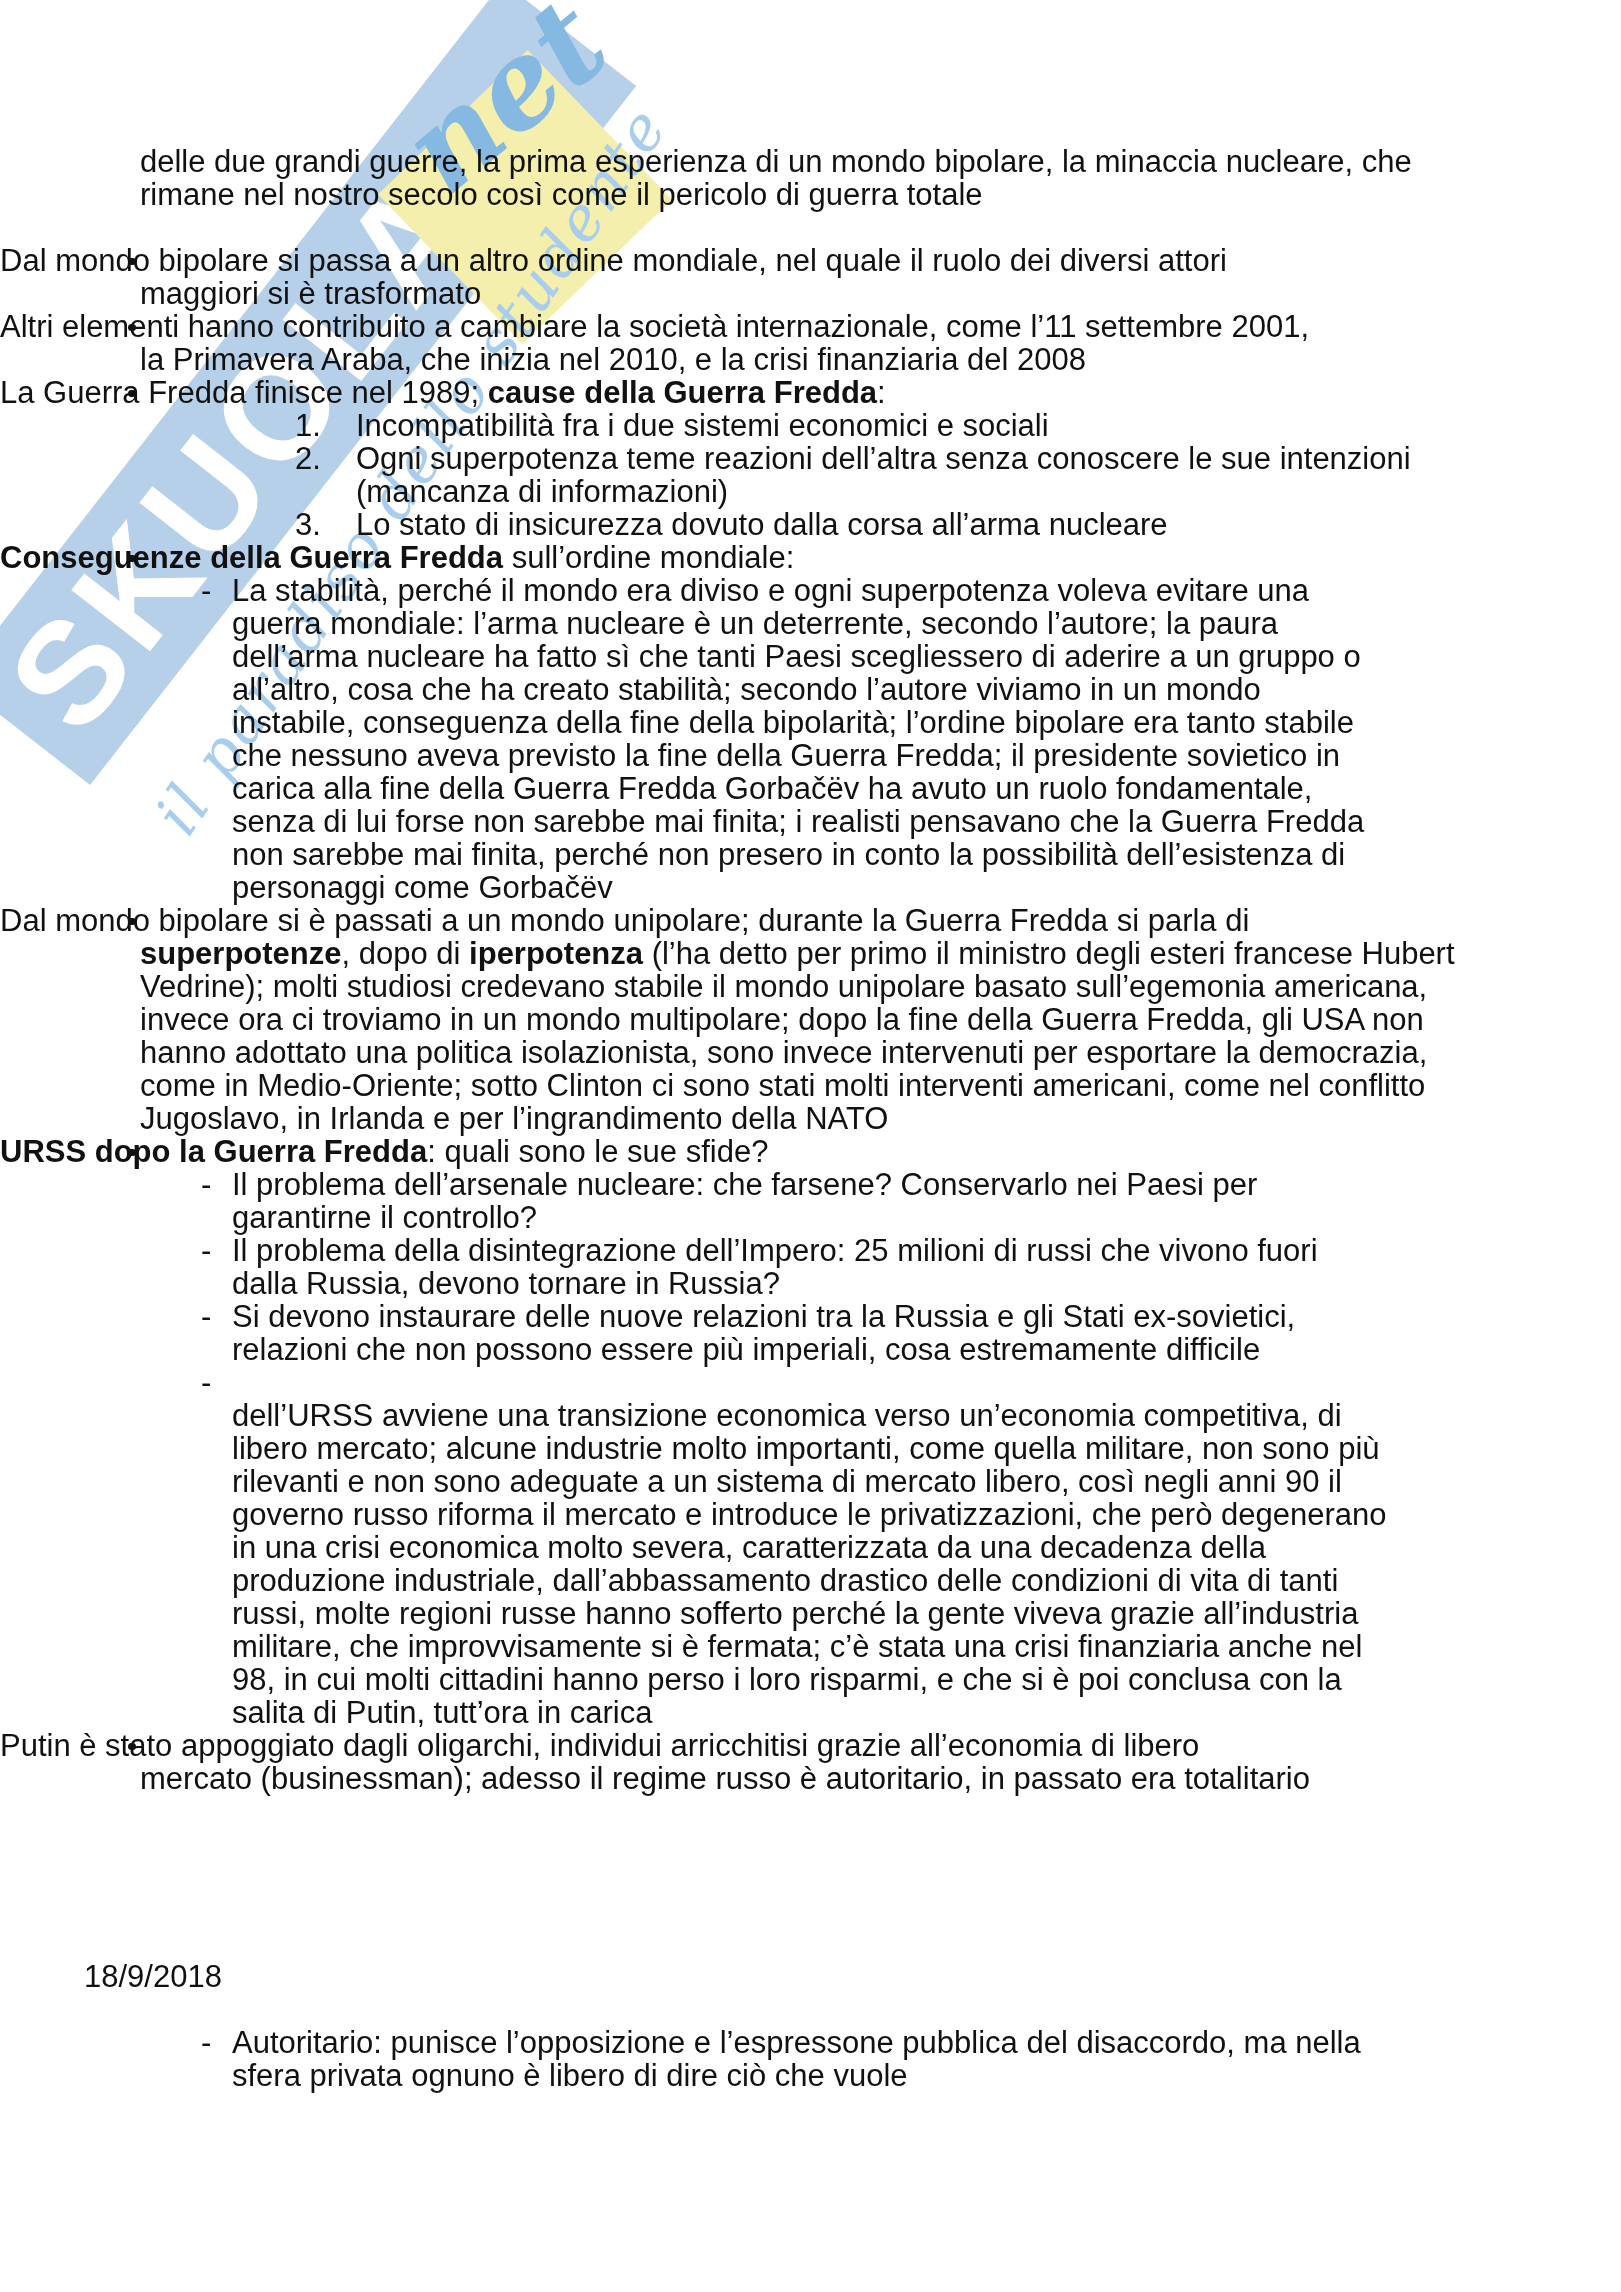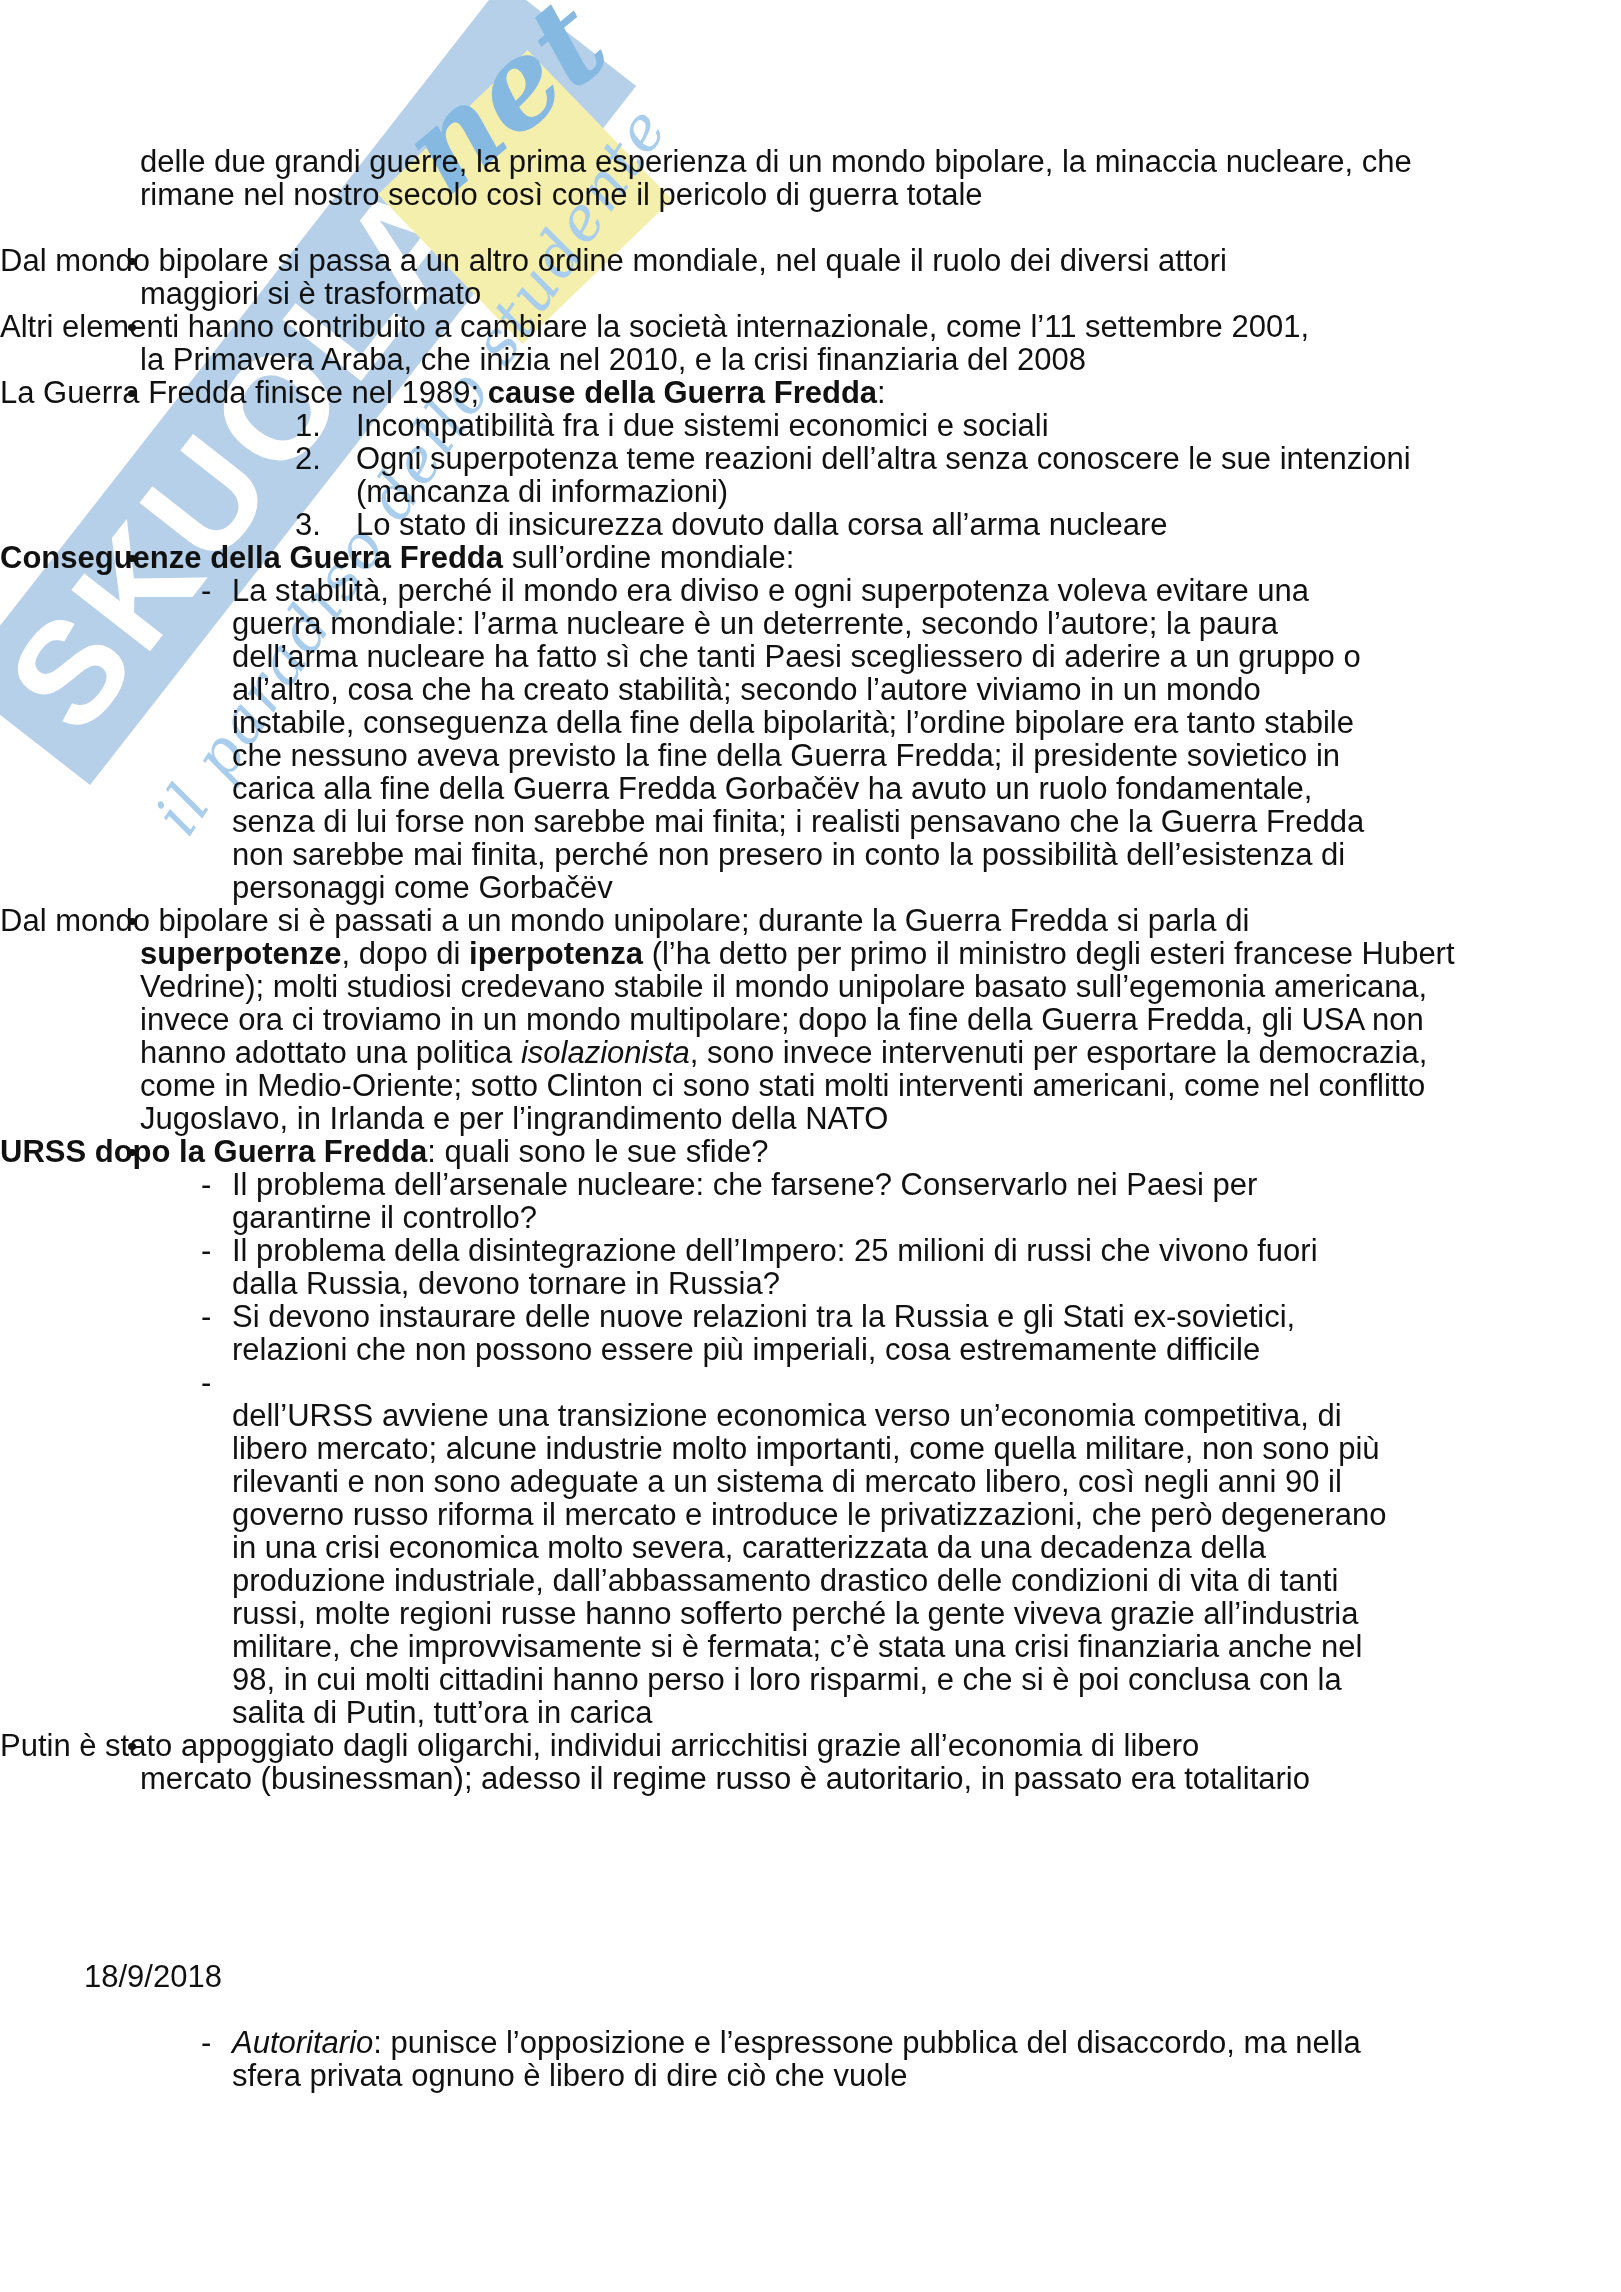--- a/index.html
+++ b/index.html
@@ -61,21 +61,21 @@
   .t-num     {padding-left:356px;}
   .t-contnum {padding-left:356px;}
   .t-dash    {padding-left:232px;}
   .t-contdash{padding-left:232px;}
   .t-date    {padding-left:84px;}
   .mk{position:absolute;}
   .mk-bullet{left:128px;top:13.7px;width:7.8px;height:7.8px;border-radius:50%;background:var(--text,#111111);}
   .mk-num   {left:295px;top:0;}
   .mk-dash  {left:201px;top:0;}
   .seg-b{font-weight:bold;}
-  .seg-i{font-style:italic;}
+  .seg-i{}
 </style>
 </head>
 <body>
 
 <div id="page">
 
   <div id="watermark">
     <div class="wm-band">
       <span class="wm-brand">SKUOLA</span>
     </div>

